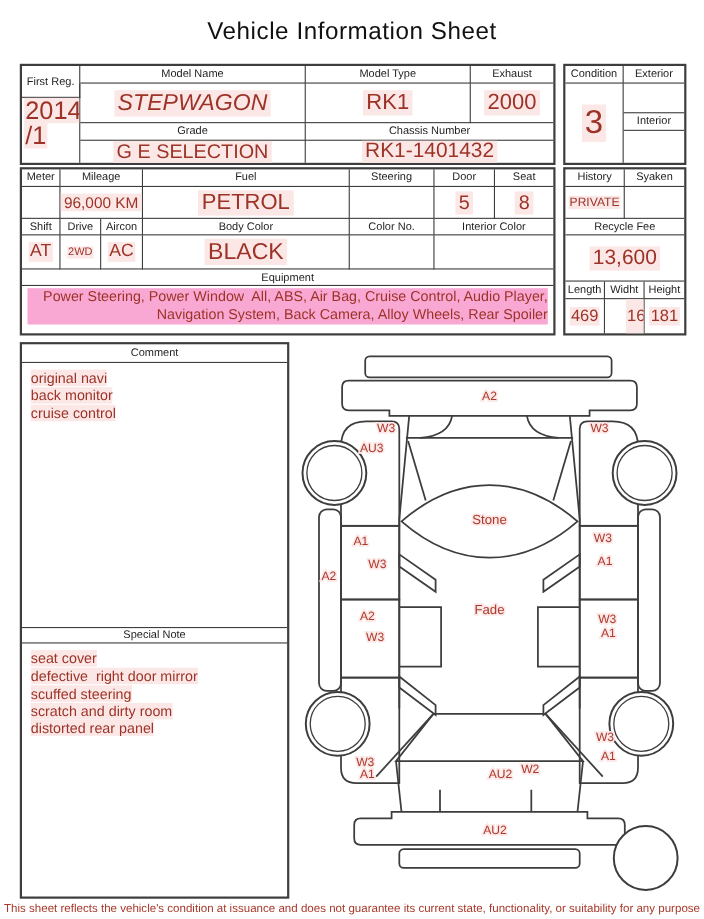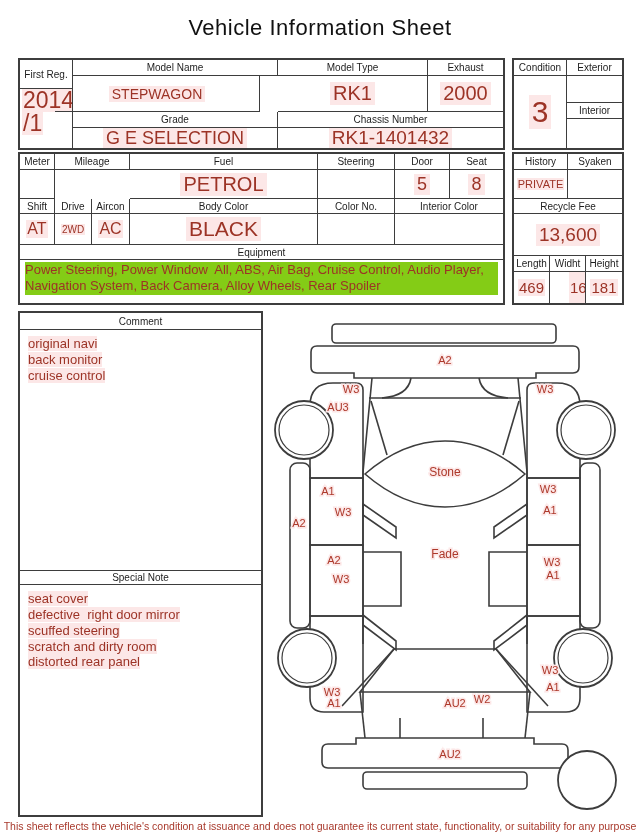--- a/index.html
+++ b/index.html
@@ -15,21 +15,21 @@
   .val { color:#9c3326; }
   .hl { background:#fce7e7; padding:0 3px; white-space:nowrap; }
   .title { position:absolute; left:0; top:15px; width:640px; text-align:center;
            font-size:22px; color:#111; letter-spacing:0.5px; }
   .firstreg { flex-direction:column; align-items:flex-start; justify-content:center;
               font-size:23px; line-height:0.98; padding-left:2px; }
   .notes-line { font-size:13px; line-height:1.22; color:#9c3326; white-space:pre-wrap; }
   .notes-line span { background:#fce7e7; }
   .equip { align-items:flex-start; justify-content:flex-start; text-align:left;
            font-size:13px; line-height:1.25; color:#9c3326; padding:2px 5px; }
-  .equip span { background:#84cc16; white-space:pre-wrap; }
+  .equip span { background:#f9a8d4; white-space:pre-wrap;text-align:right; }
   .notes-content { position:absolute; box-sizing:border-box; padding:6px 8px; text-align:left; }
   .footer { position:absolute; left:0; top:820px; width:640px; text-align:center;
             font-size:10.5px; color:#a8392c; }
   svg text { font-family:"Liberation Sans", sans-serif; }
 </style>
 </head>
 <body>
 
 <div class="sheet">
 
@@ -38,21 +38,21 @@
   <div class="box" style="left:18px; top:58px; width:487px; height:92px;">
     <div class="cell hdr bR bB" style="left:0;top:0;width:53px;height:29px;">First Reg.</div>
     <div class="cell hdr bR bB" style="left:53px;top:0;width:205px;height:16px;">Model Name</div>
     <div class="cell hdr bR bB" style="left:258px;top:0;width:150px;height:16px;">Model Type</div>
     <div class="cell hdr bB" style="left:408px;top:0;width:75px;height:16px;">Exhaust</div>
 
     <div class="cell val firstreg bR" style="left:0;top:16px;width:53px;height:72px;">
       <span class="hl" style="padding:0 1px;">2014</span>
       <span class="hl" style="padding:0 1px;">/1</span>
     </div>
-    <div class="cell val bR bB" style="left:35px;top:16px;width:205px;height:36px;font-size:14px;">
+    <div class="cell val bR bB" style="left:53px;top:16px;width:205px;height:36px;font-size:21px;font-style:italic;">
         <span class="hl">STEPWAGON</span>
       </div>
     <div class="cell val bR bB" style="left:258px;top:16px;width:150px;height:36px;font-size:20px;">
         <span class="hl">RK1</span>
       </div>
     <div class="cell val bB" style="left:408px;top:16px;width:75px;height:36px;font-size:20px;">
         <span class="hl">2000</span>
       </div>
 
     <div class="cell hdr bR bB" style="left:53px;top:52px;width:205px;height:16px;">Grade</div>
@@ -78,20 +78,23 @@
 
   <div class="box" style="left:18px; top:152px; width:487px; height:153px;">
     <div class="cell hdr bR bB" style="left:0;top:0;width:35px;height:16px;">Meter</div>
     <div class="cell hdr bR bB" style="left:35px;top:0;width:75px;height:16px;">Mileage</div>
     <div class="cell hdr bR bB" style="left:110px;top:0;width:188px;height:16px;">Fuel</div>
     <div class="cell hdr bR bB" style="left:298px;top:0;width:77px;height:16px;">Steering</div>
     <div class="cell hdr bR bB" style="left:375px;top:0;width:55px;height:16px;">Door</div>
     <div class="cell hdr bB" style="left:430px;top:0;width:53px;height:16px;">Seat</div>
 
     <div class="cell val bR bB" style="left:0;top:16px;width:35px;height:29px;"></div>
+    <div class="cell val bR bB" style="left:35px;top:16px;width:75px;height:29px;font-size:14px;">
+        <span class="hl">96,000 KM</span>
+      </div>
     <div class="cell val bR bB" style="left:110px;top:16px;width:188px;height:29px;font-size:20px;">
         <span class="hl">PETROL</span>
       </div>
     <div class="cell val bR bB" style="left:298px;top:16px;width:77px;height:29px;"></div>
     <div class="cell val bR bB" style="left:375px;top:16px;width:55px;height:29px;font-size:18px;">
         <span class="hl">5</span>
       </div>
     <div class="cell val bB" style="left:430px;top:16px;width:53px;height:29px;font-size:18px;">
         <span class="hl">8</span>
       </div>

